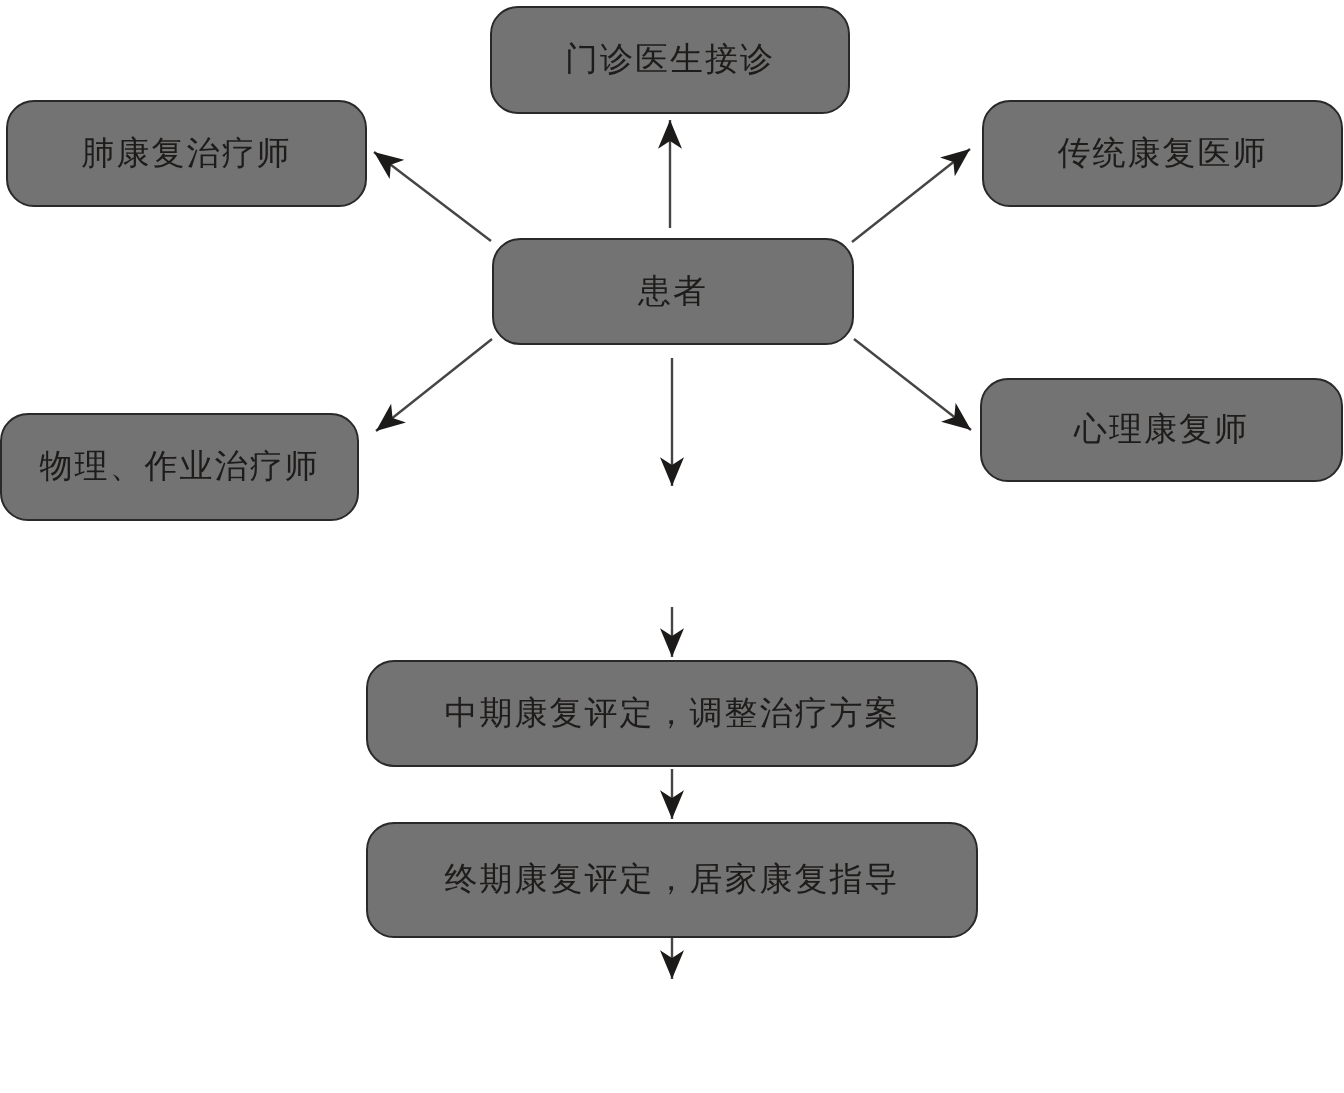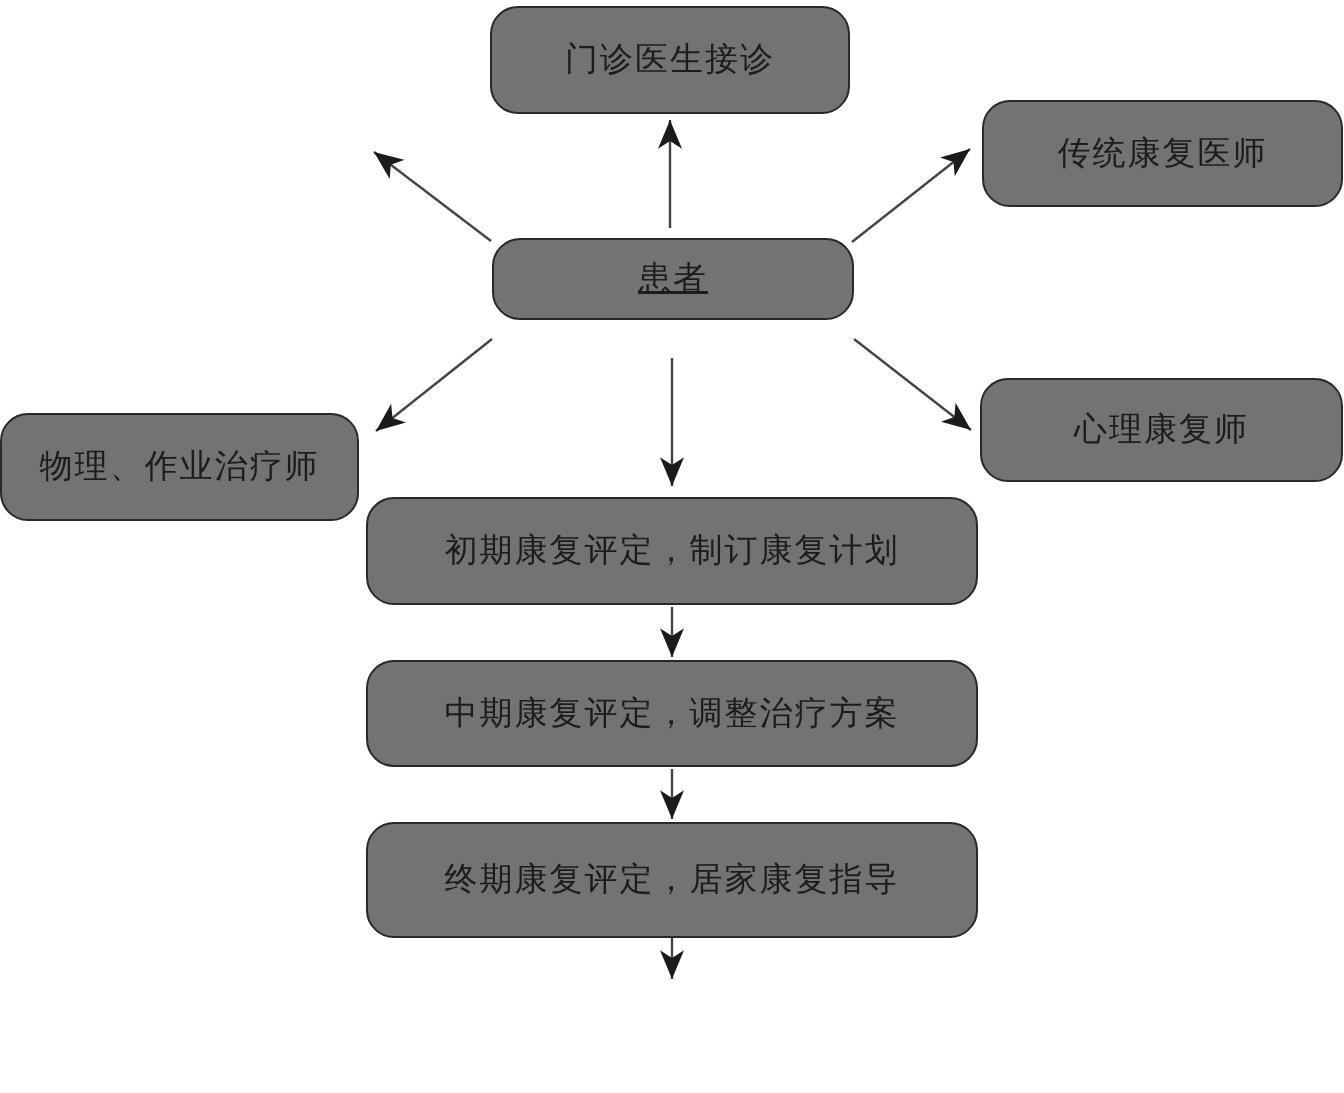--- a/index.html
+++ b/index.html
@@ -38,21 +38,21 @@
     z-index: 2;
   }
   .node span {
     display: block;
     line-height: 1.2;
   }
   
   .n-outpatient { left: 490px; top: 6px;   width: 360px; height: 108px; }
   .n-pulm       { left: 6px;   top: 100px; width: 361px; height: 107px; }
   .n-trad       { left: 982px; top: 100px; width: 361px; height: 107px; }
-  .n-patient    { left: 492px; top: 238px; width: 362px; height: 82px; text-decoration: underline; }
+  .n-patient    { left: 492px; top: 238px; width: 362px; height: 107px; }
   .n-ptot       { left: 0;   top: 377px; width: 359px; height: 108px; margin-top: 36px; }
   .n-psych      { left: 980px; top: 378px; width: 363px; height: 104px; }
   .n-flow1      { left: 366px; top: 497px; width: 612px; height: 108px; }
   .n-flow2      { left: 366px; top: 660px; width: 612px; height: 107px; }
   .n-flow3      { left: 366px; top: 822px; width: 612px; height: 116px; }
   .n-flow4      { left: 366px; top: 982px; width: 612px; height: 103px; }
   .edge {
     stroke: #474544;
     stroke-width: 2.4;
     fill: none;
@@ -77,40 +77,40 @@
     <line class="edge" x1="672" y1="358" x2="672" y2="486" marker-end="url(#arrowhead)"></line>
     <line class="edge" x1="672" y1="607" x2="672" y2="657" marker-end="url(#arrowhead)"></line>
     <line class="edge" x1="672" y1="769" x2="672" y2="819" marker-end="url(#arrowhead)"></line>
     <line class="edge" x1="672" y1="930" x2="672" y2="979" marker-end="url(#arrowhead)"></line>
   </svg>
 
   <div class="node n-outpatient">
     <span>门诊医生接诊</span>
   </div>
 
+  <div class="node n-pulm">
+    <span>肺康复治疗师</span>
+  </div>
 
   <div class="node n-trad">
     <span>传统康复医师</span>
   </div>
 
   <div class="node n-patient">
     <span>患者</span>
   </div>
 
   <div class="node n-ptot">
     <span>物理、作业治疗师</span>
   </div>
 
   <div class="node n-psych">
     <span>心理康复师</span>
   </div>
 
-  <div class="node n-flow1">
-    <span>初期康复评定，制订康复计划</span>
-  </div>
 
   <div class="node n-flow2">
     <span>中期康复评定，调整治疗方案</span>
   </div>
 
   <div class="node n-flow3">
     <span>终期康复评定，居家康复指导</span>
   </div>
 
 

